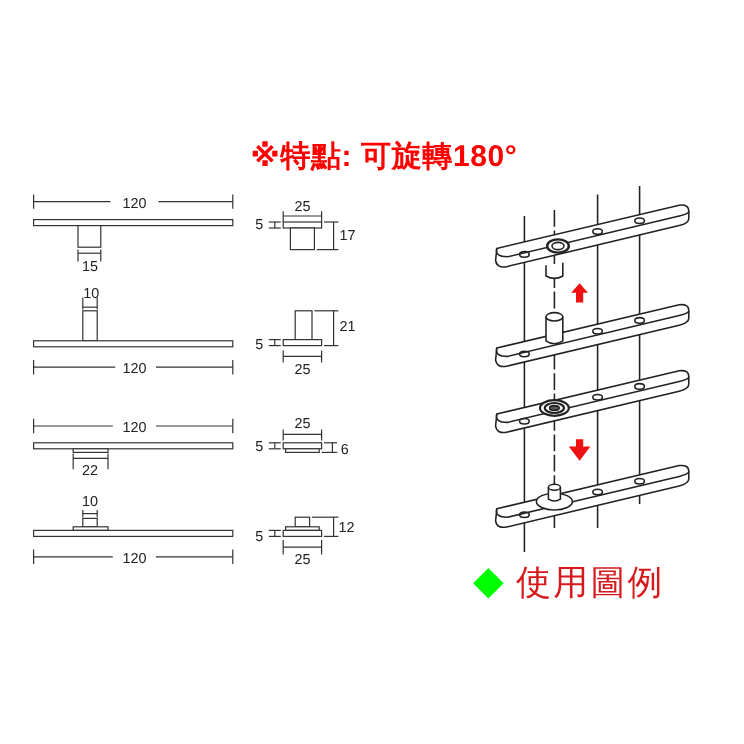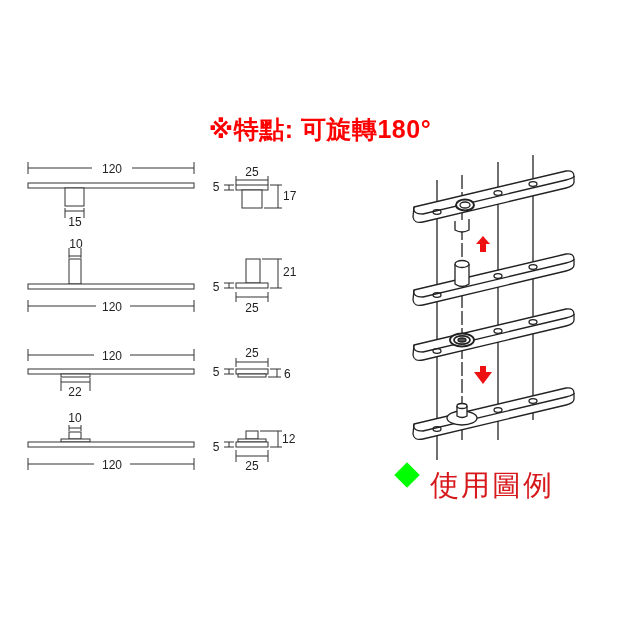--- a/index.html
+++ b/index.html
@@ -1,20 +1,20 @@
 <!DOCTYPE html>
 <html><head>
 <meta charset="utf-8">
 <style>
   html, body { margin: 0; padding: 0; background: #ffffff; }
   body { width: 620px; height: 620px; position: relative; overflow: hidden;
          font-family: "Liberation Sans", "DejaVu Sans", sans-serif; }
   .title { position: absolute; left: 0; top: 113px; width: 640px; text-align: center;
            font-size: 25px; font-weight: bold; letter-spacing: 0.5px; }
-  .legend { position: absolute; left: 398px; top: 466px; display: flex; align-items: flex-start; }
+  .legend { position: absolute; left: 398px; top: 466px; display: flex; align-items: center; }
   .legend .diamond { width: 18px; height: 18px; transform: rotate(45deg); margin-right: 14px; }
   .legend .label { font-size: 29px; font-family: "DejaVu Sans", sans-serif; letter-spacing: 2px; }
   svg text { font-family: "Liberation Sans", "DejaVu Sans", sans-serif; }
 </style>
 </head>
 <body>
 
 <div class="title" style="color:#ff0000">※特點: 可旋轉180°</div>
 
 <svg width="620" height="620" style="position:absolute;left:0;top:0" xmlns="http://www.w3.org/2000/svg" stroke="#333" fill="none" stroke-width="1">

